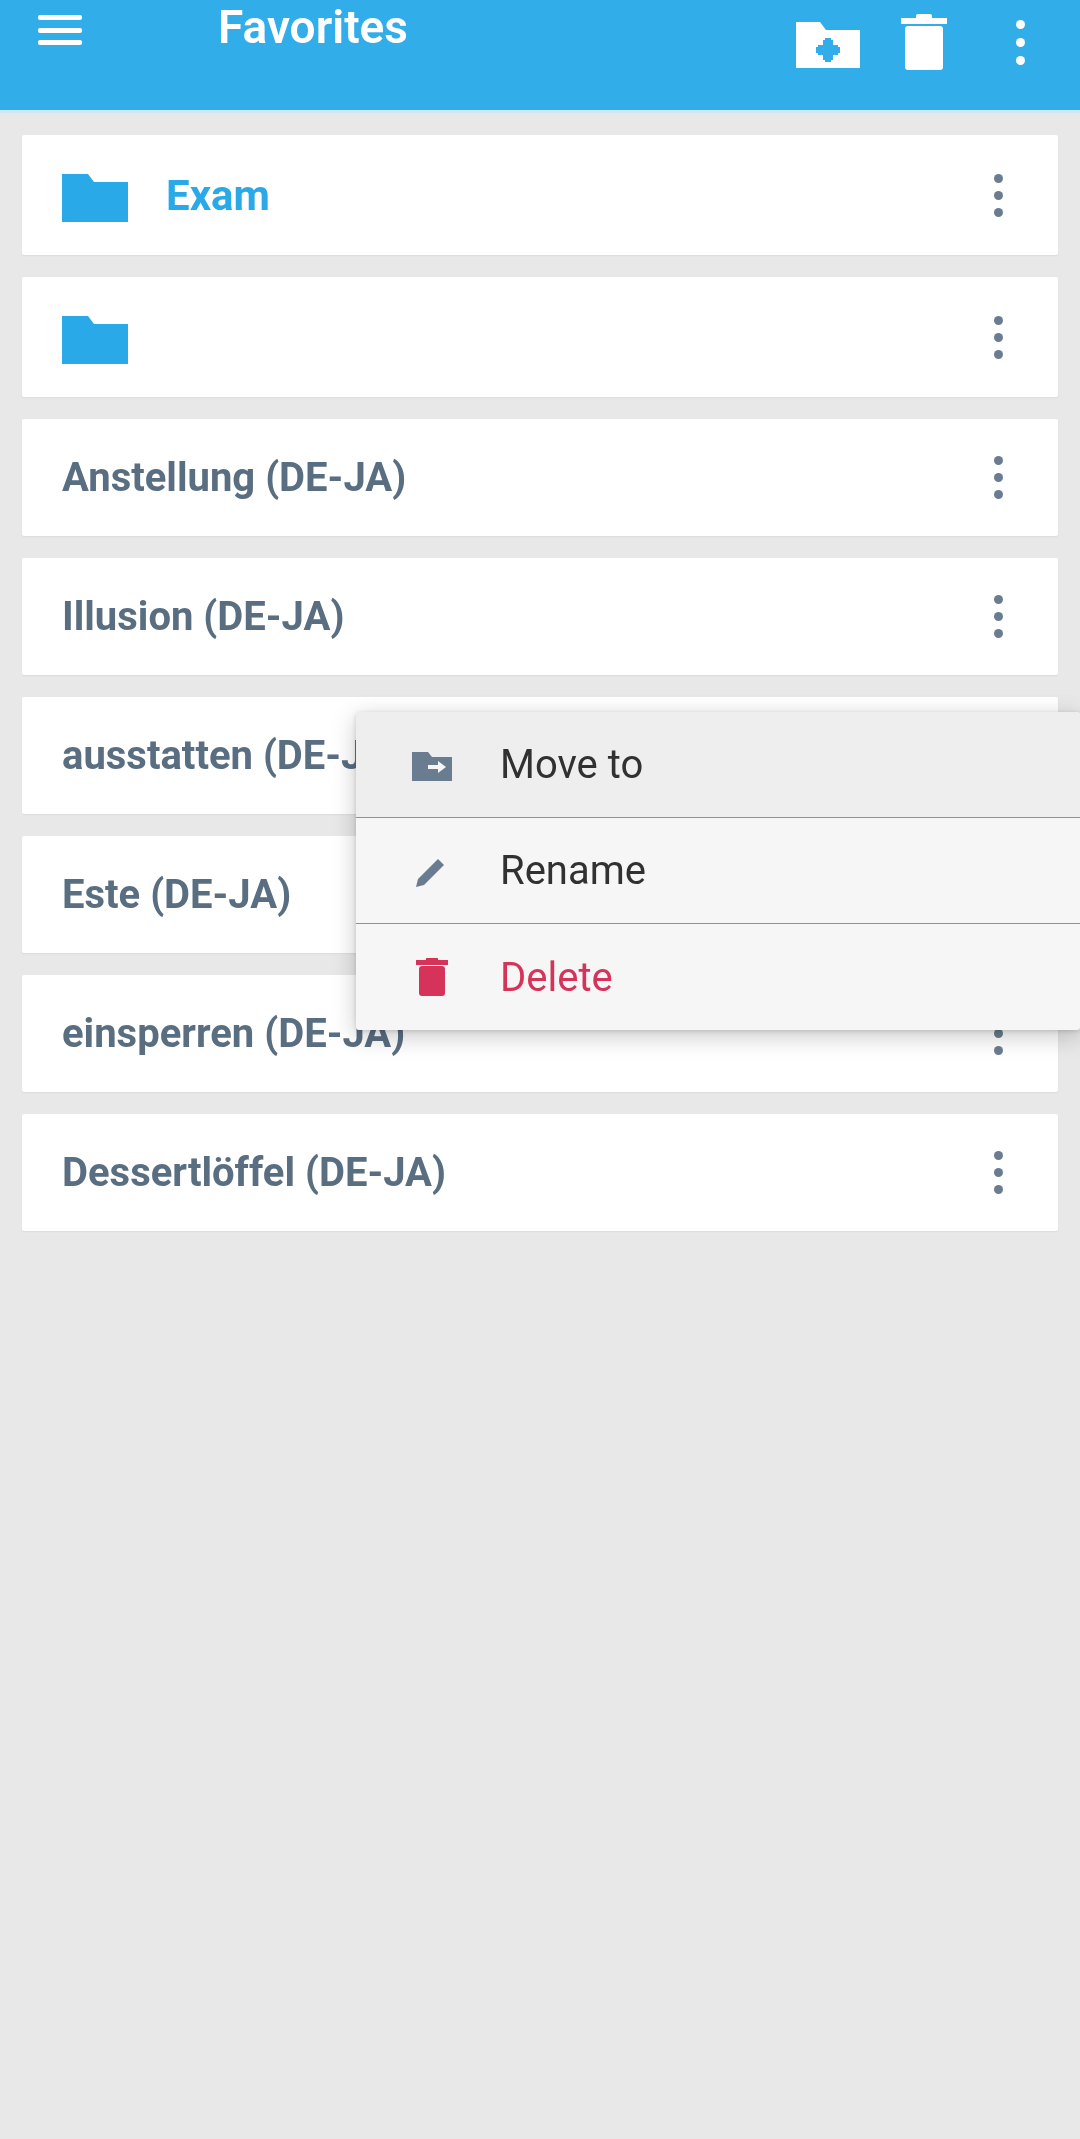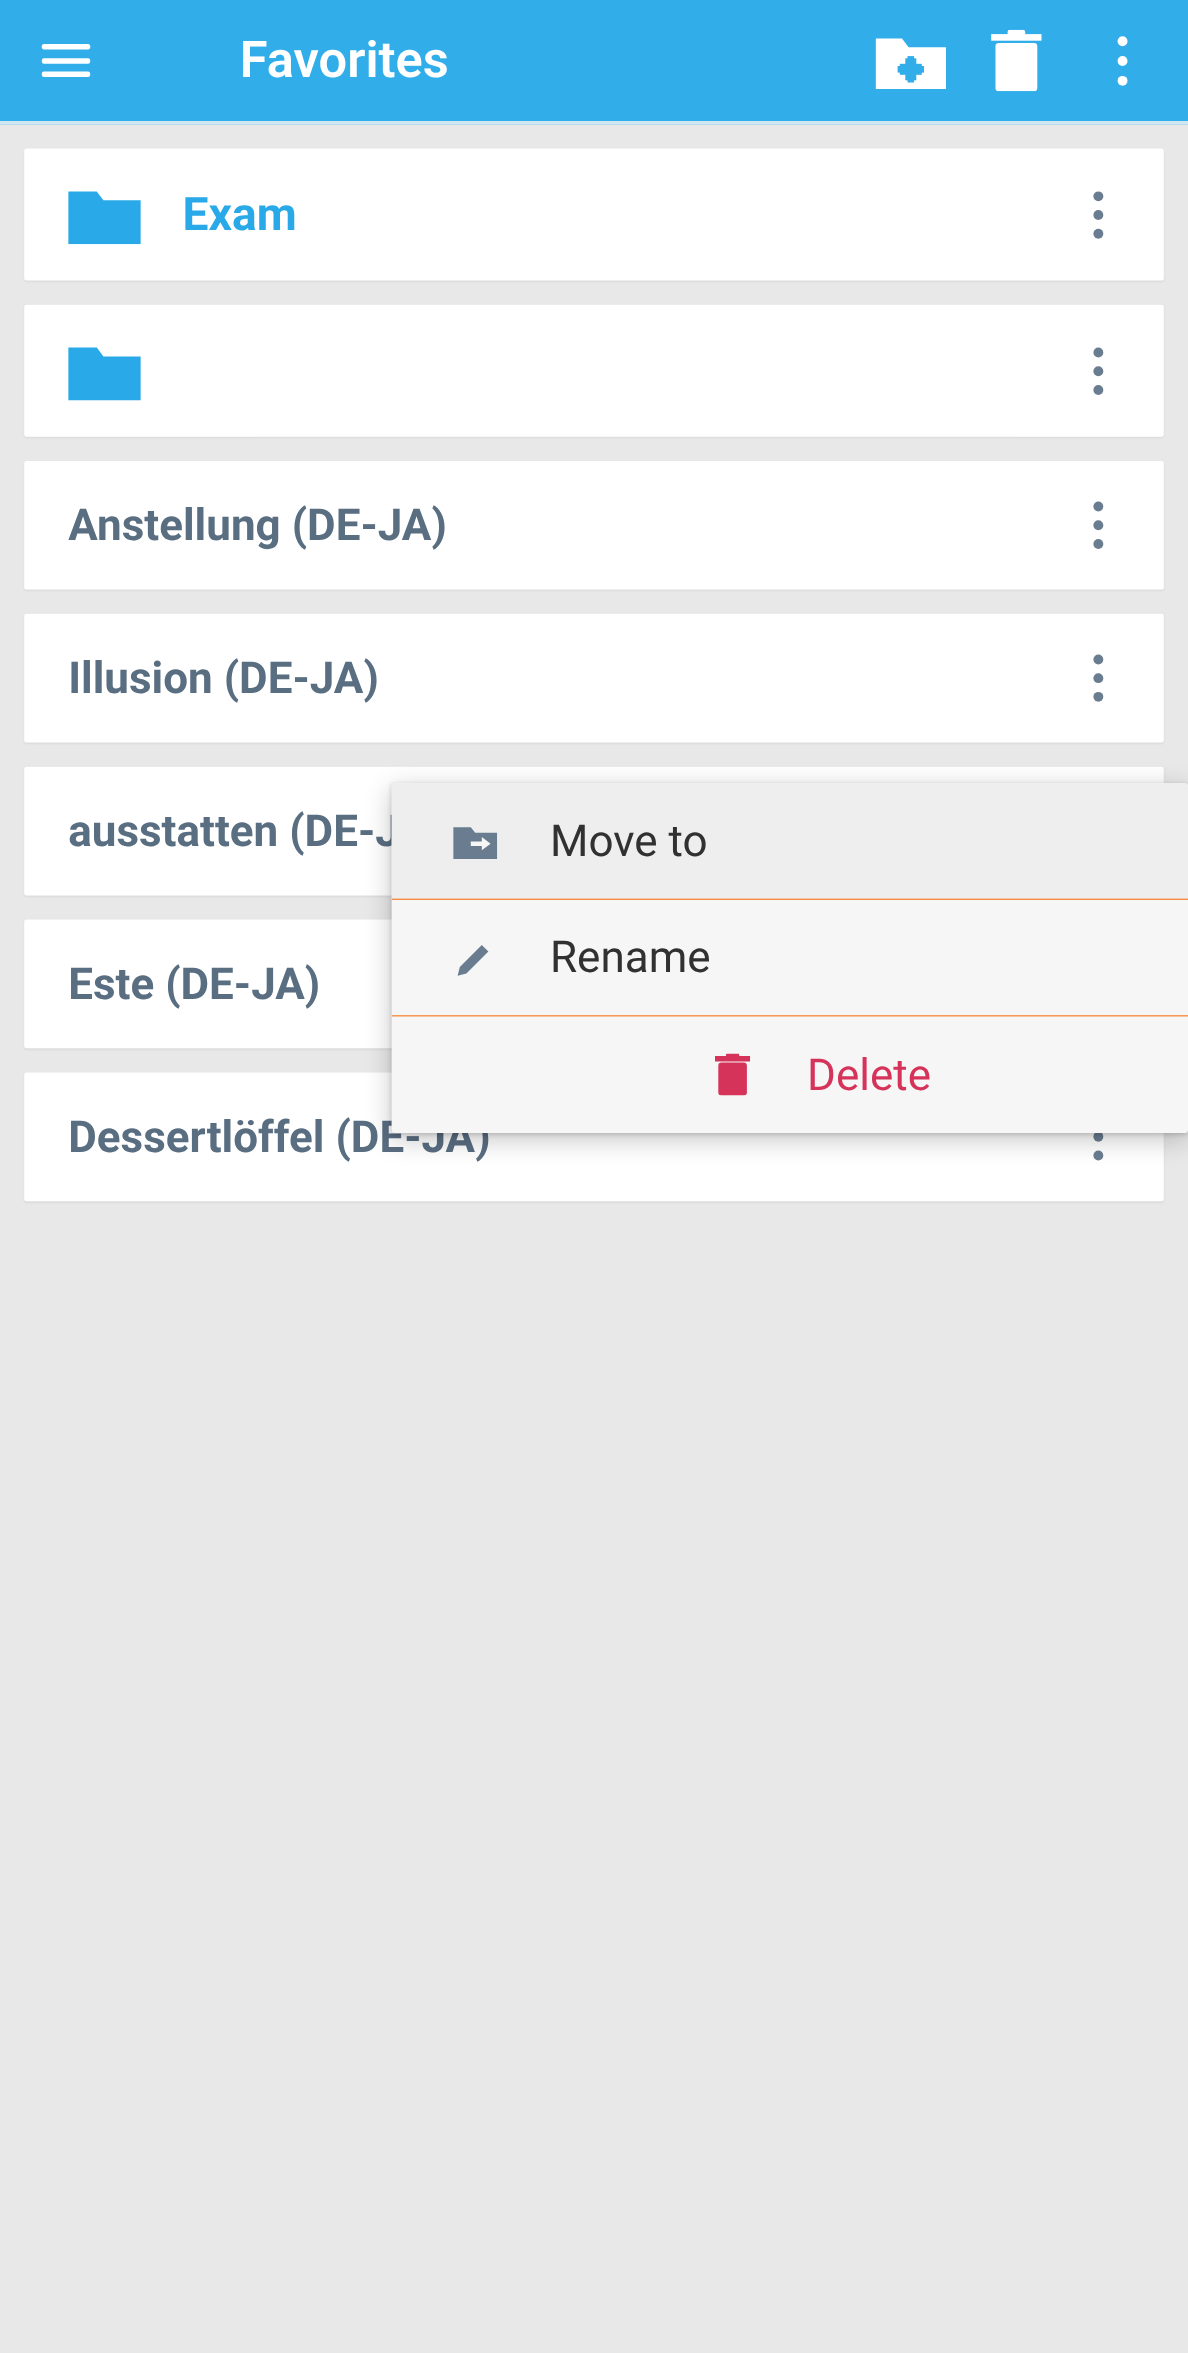--- a/index.html
+++ b/index.html
@@ -11,21 +11,21 @@
     overflow: hidden;
     position: relative;
   }
 
   
   .appbar {
     width: 100%;
     height: 113px;
     background: #31aeea;
     display: flex;
-    align-items: center;
+    align-items: flex-start;
     padding: 0 18px 0 30px;
     border-bottom: 3px solid #cfe7f3;
   }
   .appbar .menu-btn {
     width: 60px; height: 60px;
     display: flex; align-items: center; justify-content: center;
   }
   .hamburger {
     width: 44px; height: 30px;
     display: flex; flex-direction: column; justify-content: space-between;
@@ -92,21 +92,21 @@
   }
   .menu-item {
     height: 106px;
     display: flex;
     align-items: center;
     padding-left: 54px;
     border-bottom: 1px solid #f97316;
     font-size: 40px;
     color: #313131;
   }
-  .menu-item:last-child { border-bottom: none; justify-content: center; }
+  .menu-item:last-child { border-bottom: none; }
   .menu-item .mi-icon { width: 44px; height: 44px; margin-right: 46px; display:flex; align-items:center; justify-content:center; }
   .menu-item.delete { color: #d6335a; }
   .menu-item.first { background: #eeeeee; }
 </style>
 </head>
 <body>
 
 <div class="appbar">
   <div class="menu-btn">
     <div class="hamburger">
@@ -215,20 +215,31 @@
     <div class="item-menu">
       <div class="vdots-grey">
           <i></i>
           <i></i>
           <i></i>
         </div>
     </div>
   </div>
 
 
+  <div class="card">
+    <div class="label">einsperren (DE-JA)</div>
+    <div class="grow"></div>
+    <div class="item-menu">
+      <div class="vdots-grey">
+          <i></i>
+          <i></i>
+          <i></i>
+        </div>
+    </div>
+  </div>
 
 
   <div class="card">
     <div class="label">Dessertlöffel (DE-JA)</div>
     <div class="grow"></div>
     <div class="item-menu">
       <div class="vdots-grey">
           <i></i>
           <i></i>
           <i></i>

